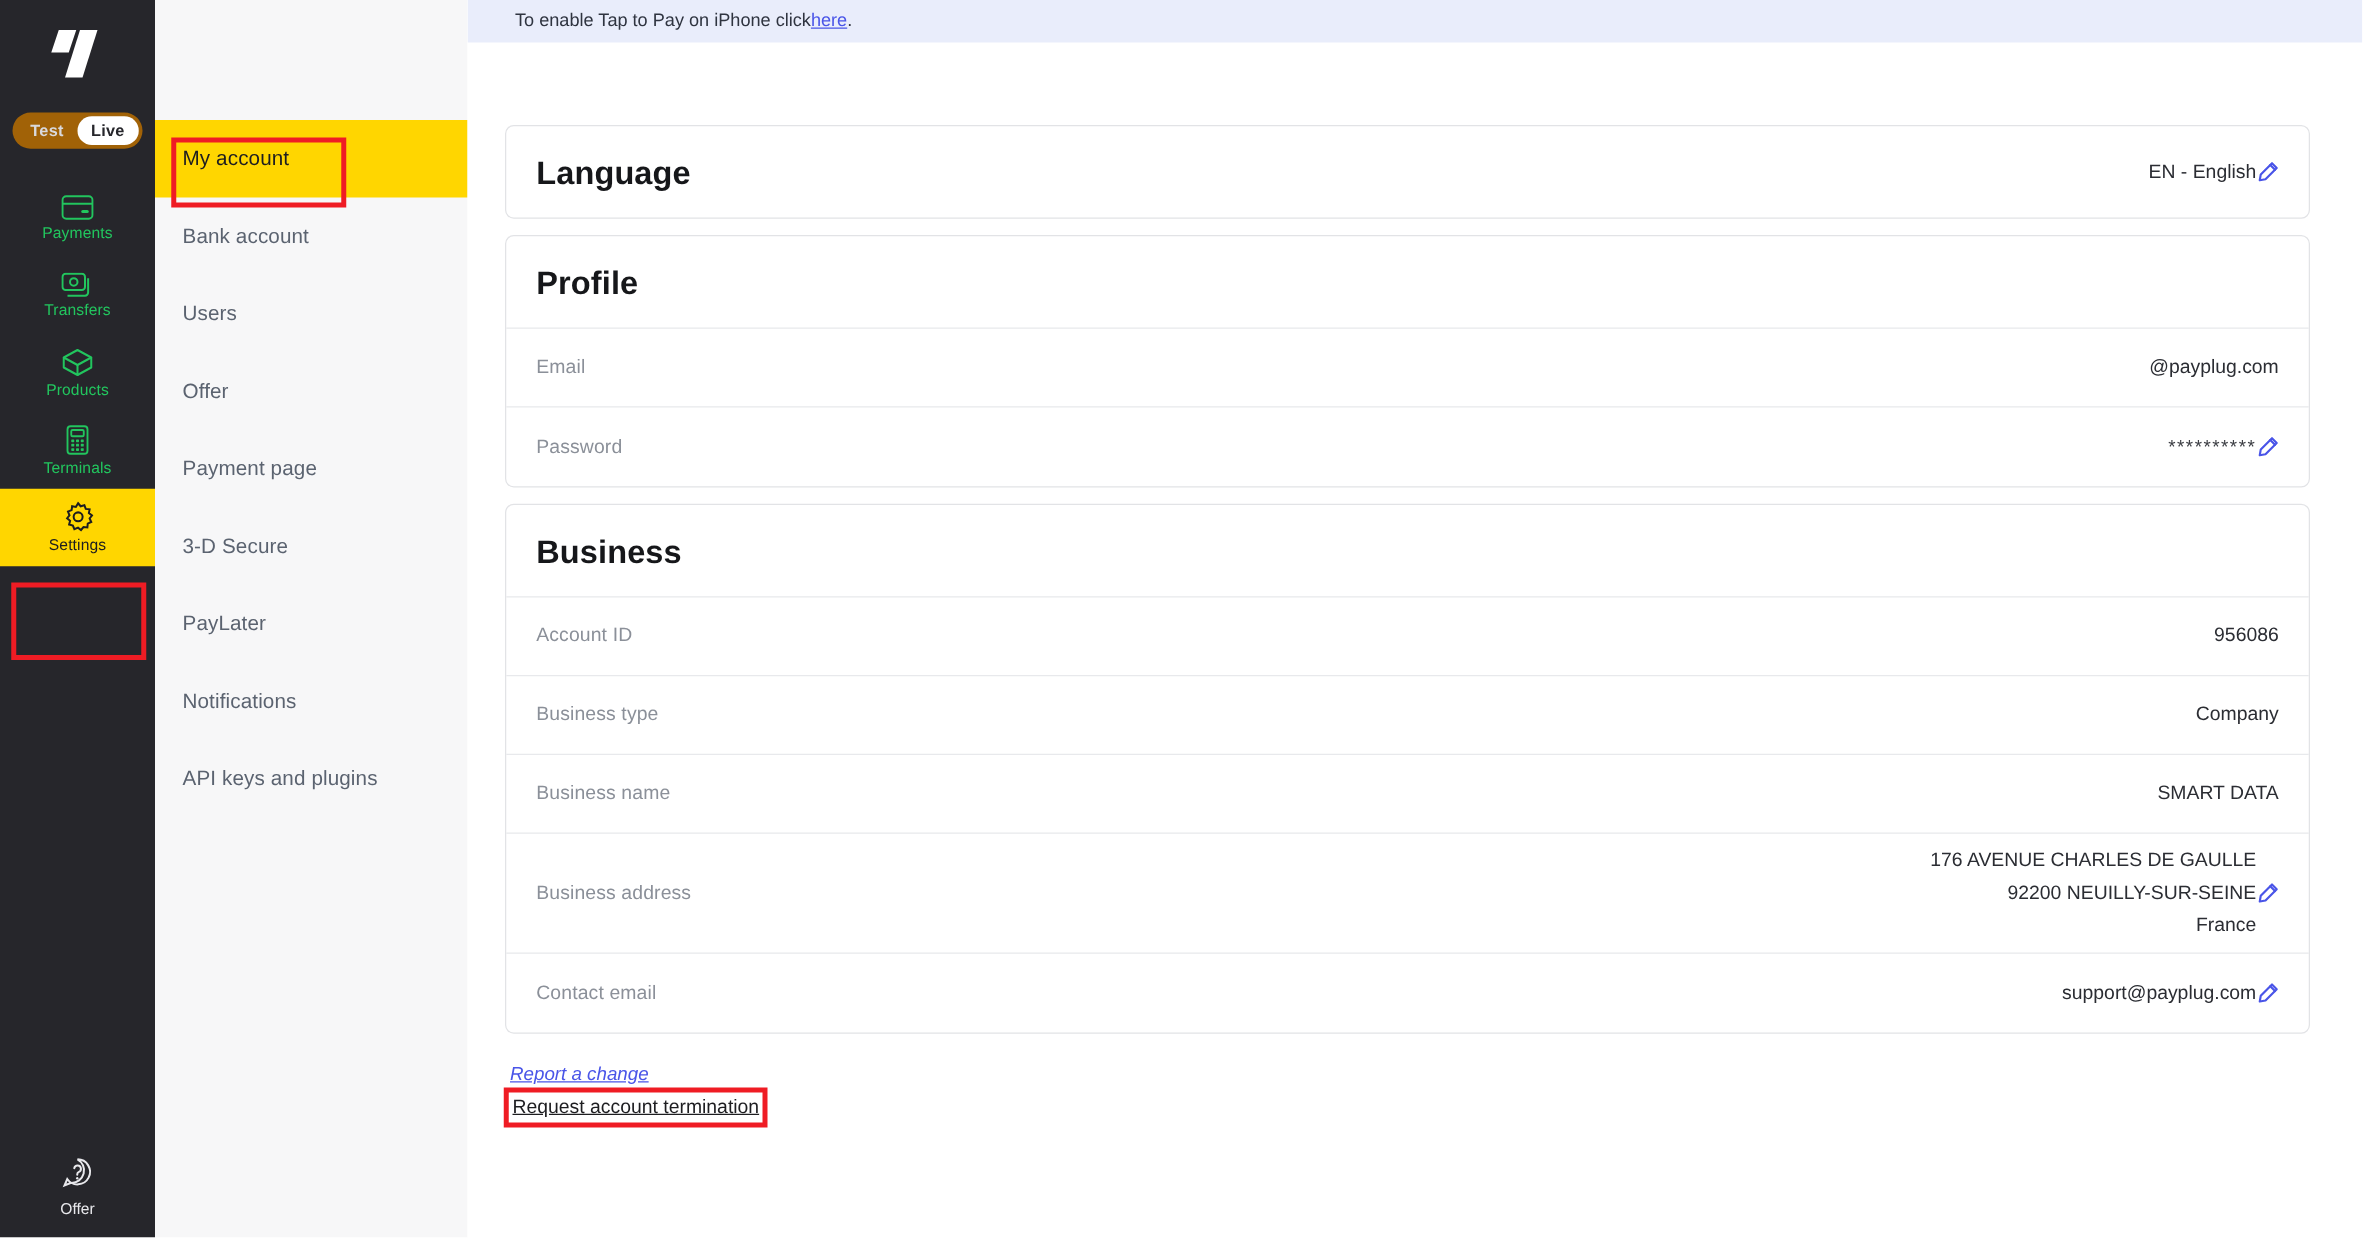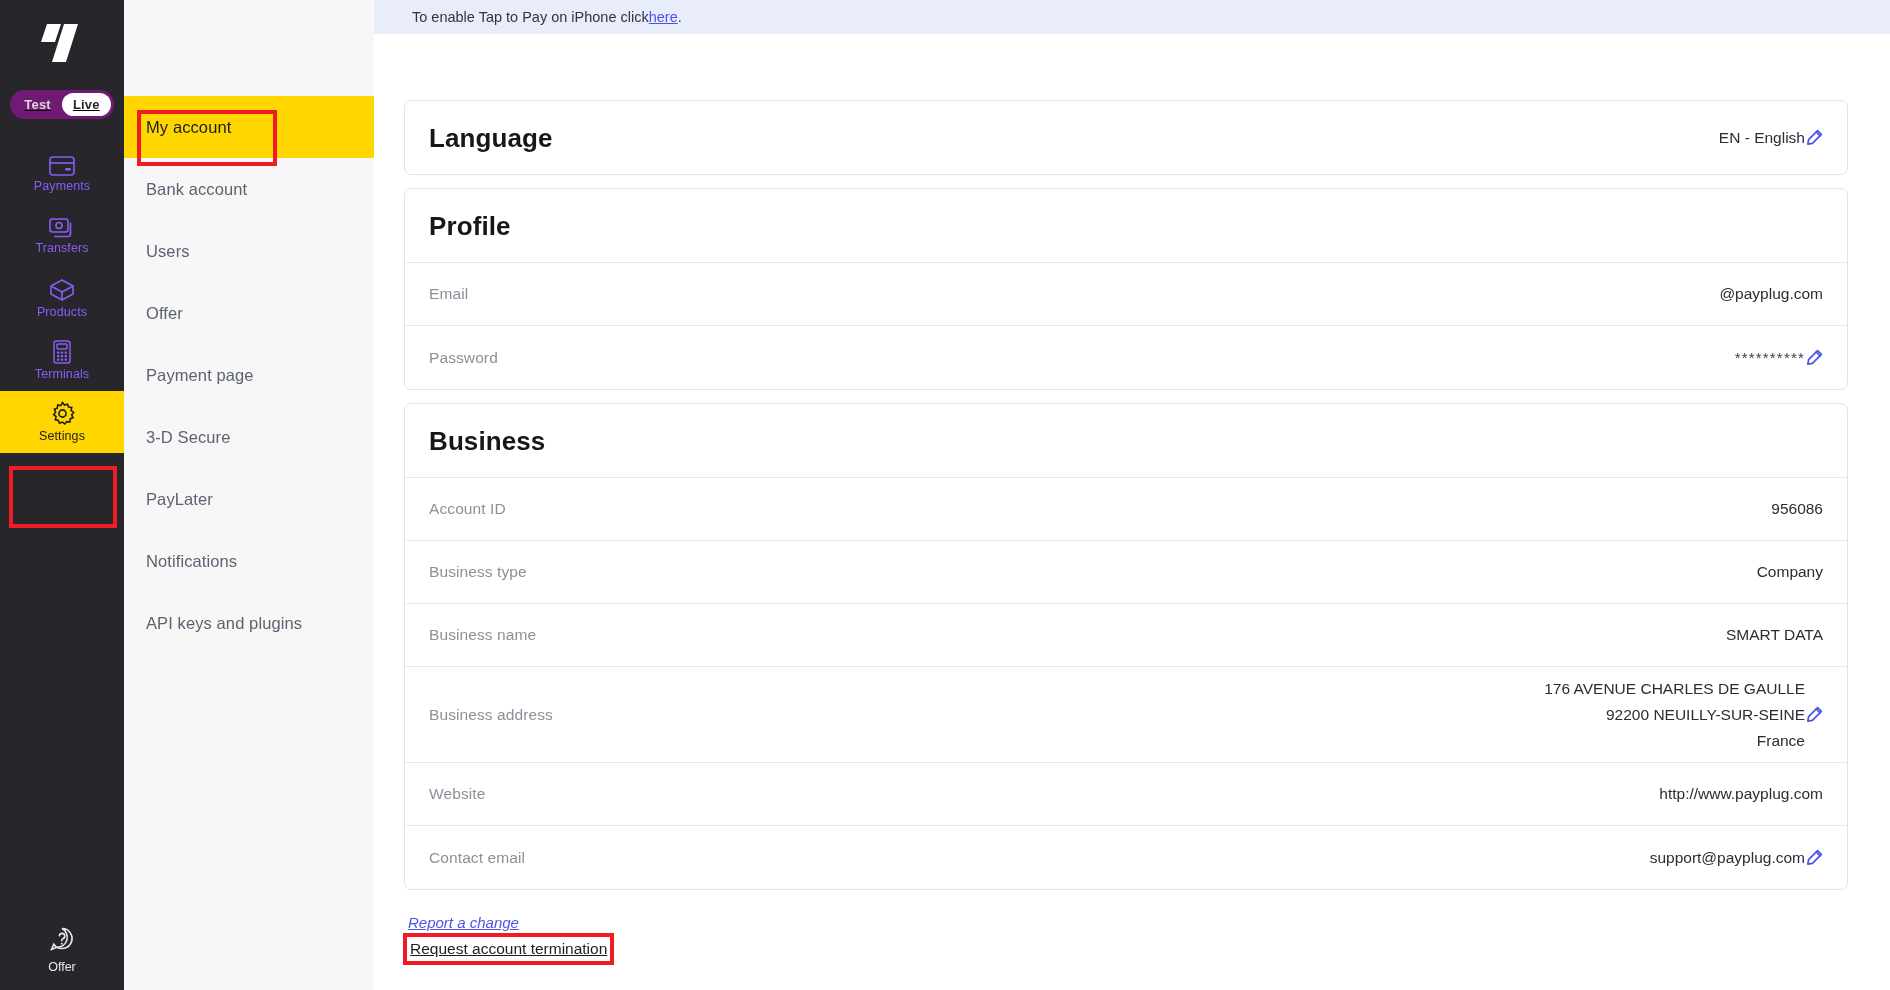--- a/index.html
+++ b/index.html
@@ -15,41 +15,40 @@
   #primary-nav {
     width: 124px; height: 990px;
     background: #26262b;
     flex: 0 0 124px;
     position: relative;
     display: flex; flex-direction: column; align-items: center;
   }
   #brand-logo { margin-top: 20px; width: 54px; height: 46px; }
   #env-toggle {
     margin-top: 24px;
-    background: #701a75;
+    background: #a16207;
     border-radius: 16px;
     display: flex; align-items: center;
     padding: 3px;
-    text-decoration: underline;
   }
   .env-opt {
     font-size: 13px; font-weight: bold;
     padding: 4px 11px; border-radius: 13px;
     color: #d9d9dd; letter-spacing: .2px;
   }
   .env-opt.active { background: #ffffff; color: #26262b; }
 
   #primary-items { margin-top: 24px; width: 100%; }
   .nav-item {
     width: 100%;
     height: 62px;
     display: flex; flex-direction: column;
     align-items: center; justify-content: center;
     gap: 3px;
-    color: #8b5cf6;
+    color: #22c55e;
     position: relative;
   }
   .nav-item .nav-label { font-size: 12.5px; letter-spacing: .1px; }
   .nav-item.selected { background: #ffd600; color: #1d1d20; }
   .nav-item svg { display: block; }
 
   
   .annot-box {
     position: absolute;
     border: 4px solid #ef1c24;
@@ -382,26 +381,20 @@
             </span>
             <span class="pencil">
               <svg width="17" height="17" viewBox="0 0 17 17" fill="none" stroke="#4a55e8" stroke-width="1.7" stroke-linecap="round" stroke-linejoin="round">
                 <path d="M11.6 1.6 l3.8 3.8 -9 9 -4.6 .8 .8-4.6 z"></path>
                 <line x1="10.2" y1="3" x2="14" y2="6.8"></line>
               </svg>
             </span>
           </span>
         </div>
 
-        <div class="row">
-          <span class="row-label">Website</span>
-          <span class="row-value">
-            <span class="val-text">http://www.payplug.com</span>
-          </span>
-        </div>
 
         <div class="row">
           <span class="row-label">Contact email</span>
           <span class="row-value">
             <span class="val-text">support@payplug.com</span>
             <span class="pencil">
               <svg width="17" height="17" viewBox="0 0 17 17" fill="none" stroke="#4a55e8" stroke-width="1.7" stroke-linecap="round" stroke-linejoin="round">
                 <path d="M11.6 1.6 l3.8 3.8 -9 9 -4.6 .8 .8-4.6 z"></path>
                 <line x1="10.2" y1="3" x2="14" y2="6.8"></line>
               </svg>

